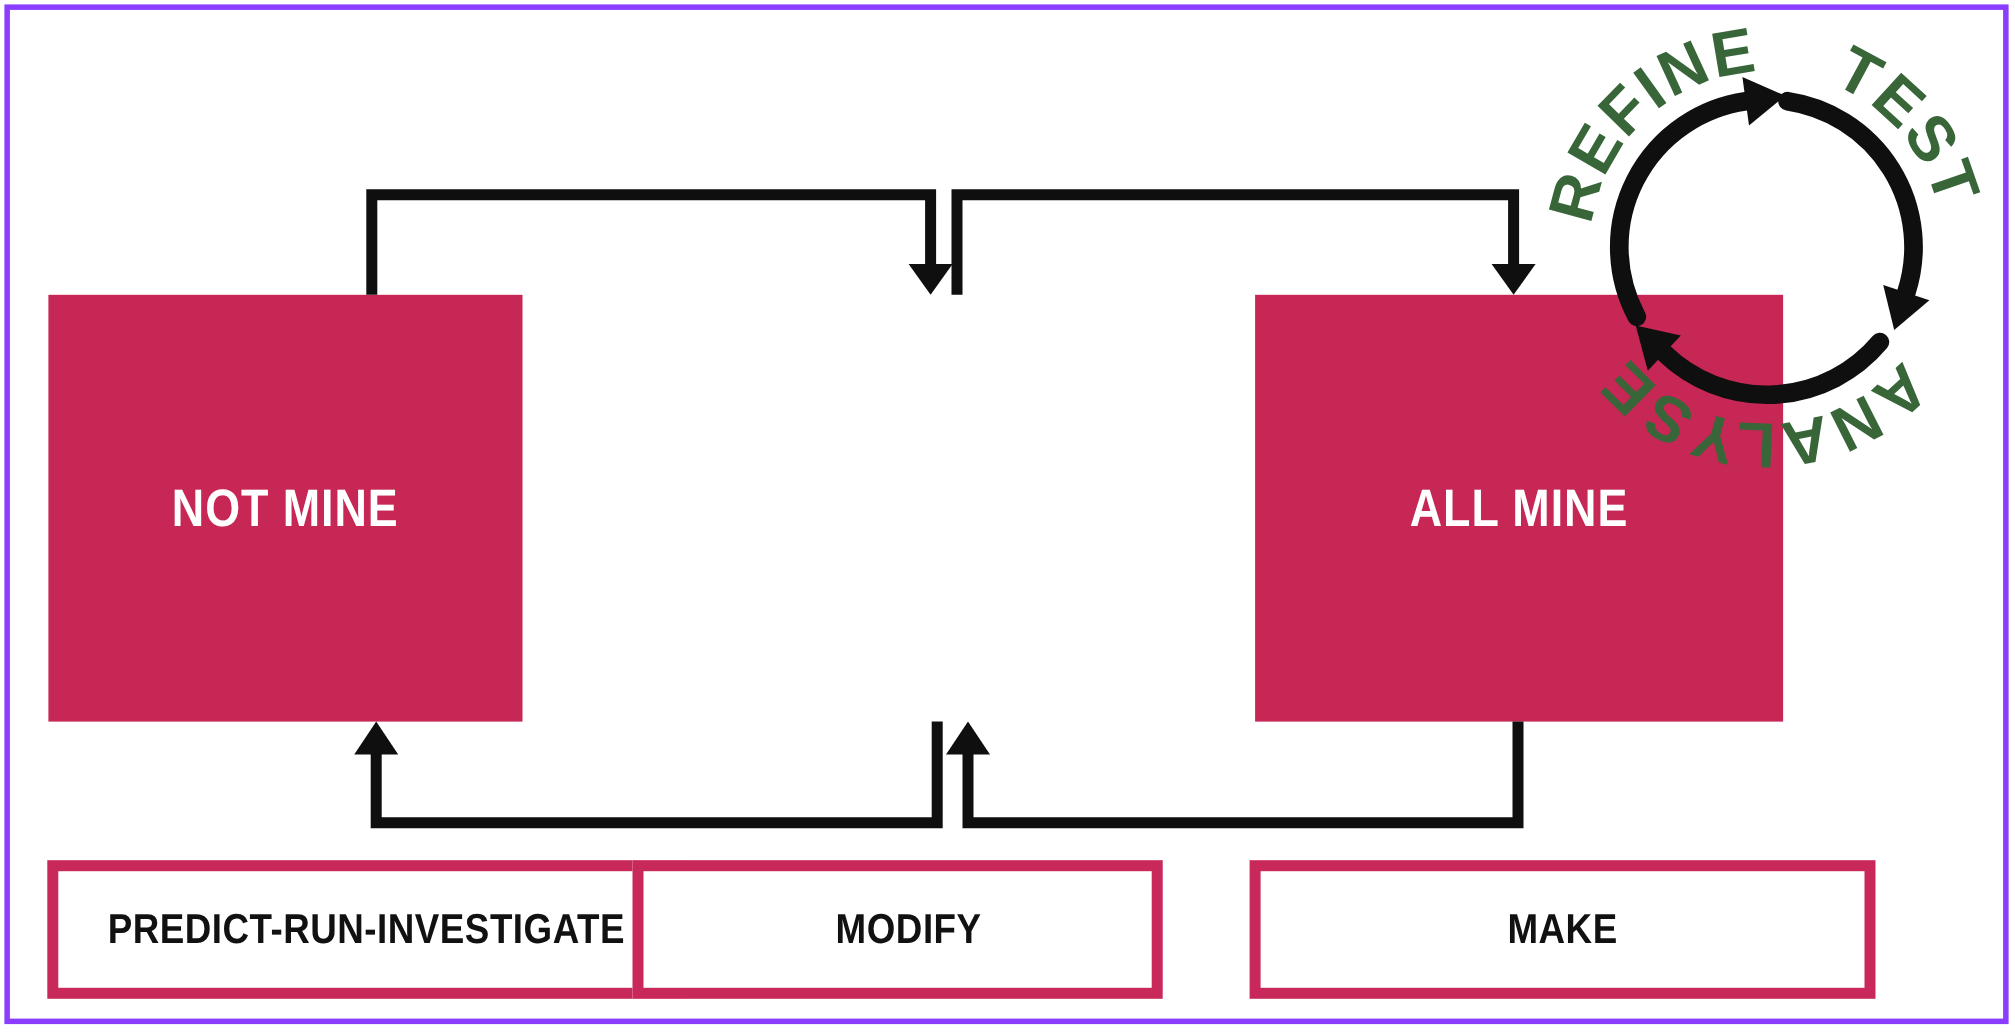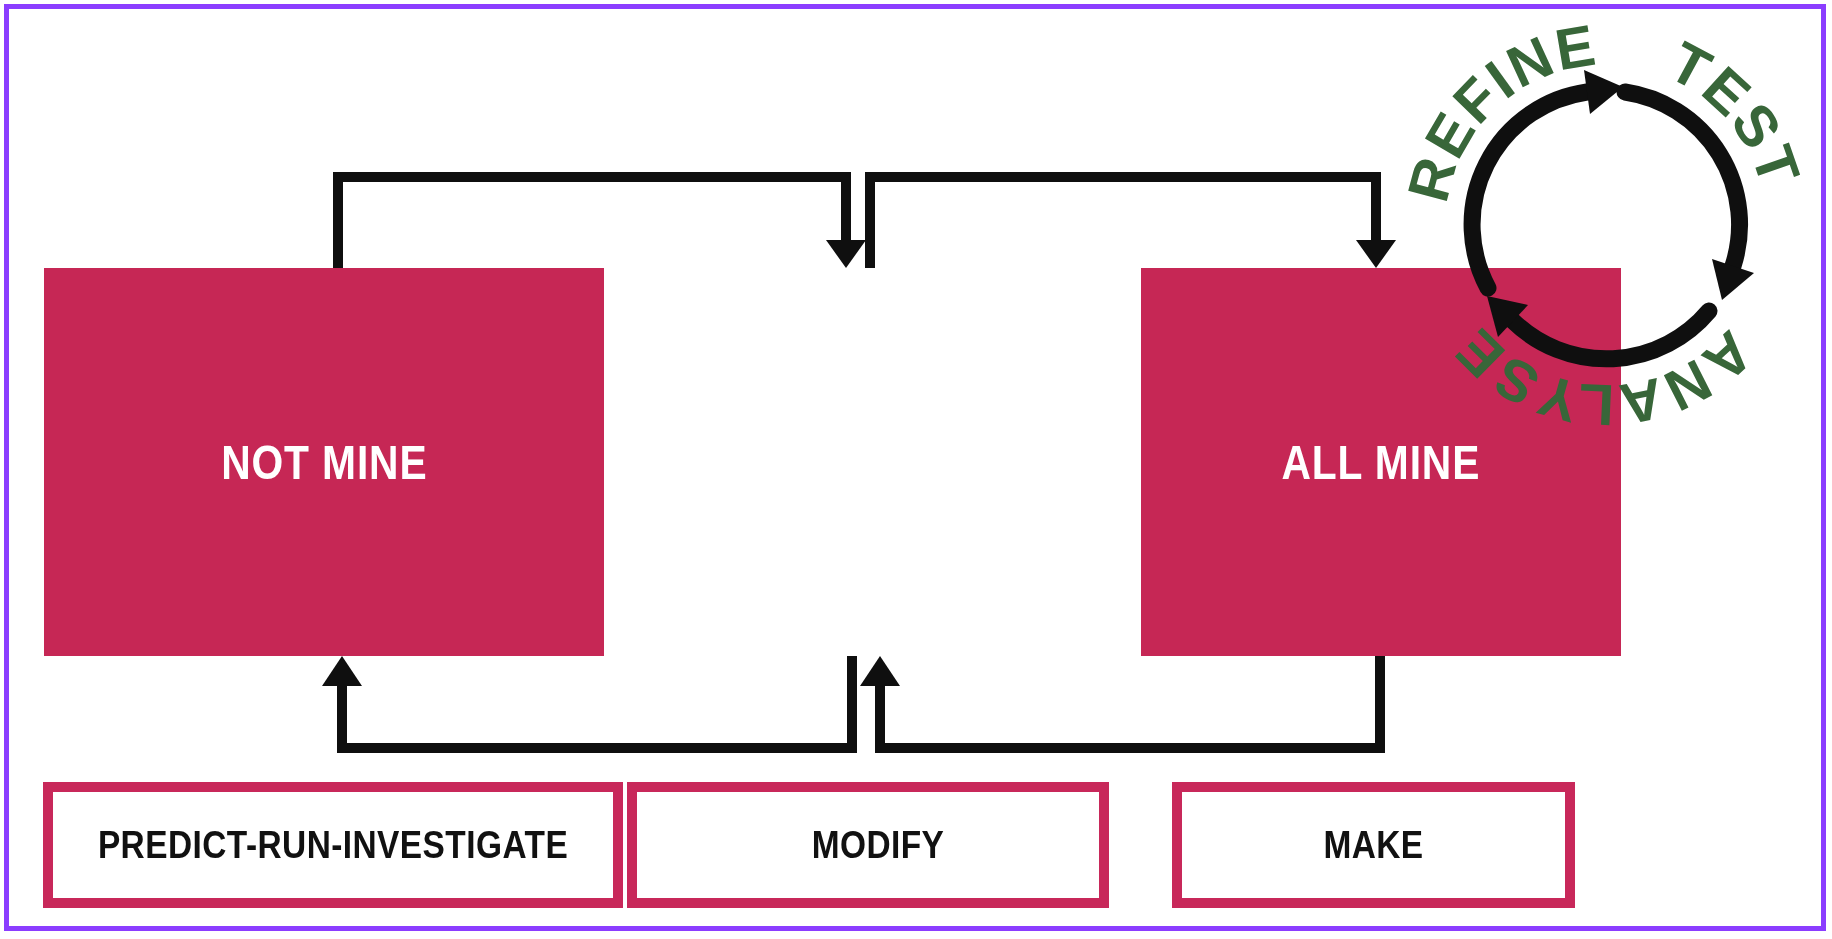--- a/index.html
+++ b/index.html
@@ -13,37 +13,37 @@
   }
   
   .stage{
     position:absolute;top:268px;height:388px;
     display:flex;align-items:center;justify-content:center;z-index:1;
   }
   .stage .lbl{
     color:#ffffff;font-weight:bold;font-size:48px;letter-spacing:1px;
     transform:scaleX(0.85);white-space:nowrap;
   }
-  .s1{left:44px;width:560px;background:#C62755;}
+  .s1{left:44px;width:431px;background:#C62755;}
   .s2{left:592px;width:481px;background:#0F0F0F;}
   .s3{left:1141px;width:480px;background:#C62755;}
   
   .activity{
     position:absolute;top:782px;height:126px;box-sizing:border-box;
     border:10px solid #C8285A;background:#ffffff;
     display:flex;align-items:center;justify-content:center;z-index:1;
   }
   .activity .lbl{
     color:#111111;font-weight:bold;font-size:38px;line-height:1.12;
     text-align:center;letter-spacing:0.5px;transform:scaleX(0.88);
     width:100%;
   }
   .a1{left:43px;width:580px;}
-  .a2{left:627px;width:482px;padding-left:20px;}
-  .a3{left:1136px;width:403px;margin-left:36px;}
+  .a2{left:575px;width:482px;padding-left:20px;}
+  .a3{left:1136px;width:569px;}
   
   svg.overlay{
     position:absolute;left:0;top:0;width:1832px;height:939px;
     z-index:2;pointer-events:none;
   }
   .flow{stroke:#0F0F0F;stroke-width:10;fill:none;stroke-linejoin:miter;}
   .head{fill:#0F0F0F;}
   .arc{stroke:#0F0F0F;stroke-width:17;fill:none;stroke-linecap:round;}
   .cyc-text{
     font-family:"Liberation Sans",sans-serif;font-weight:bold;

